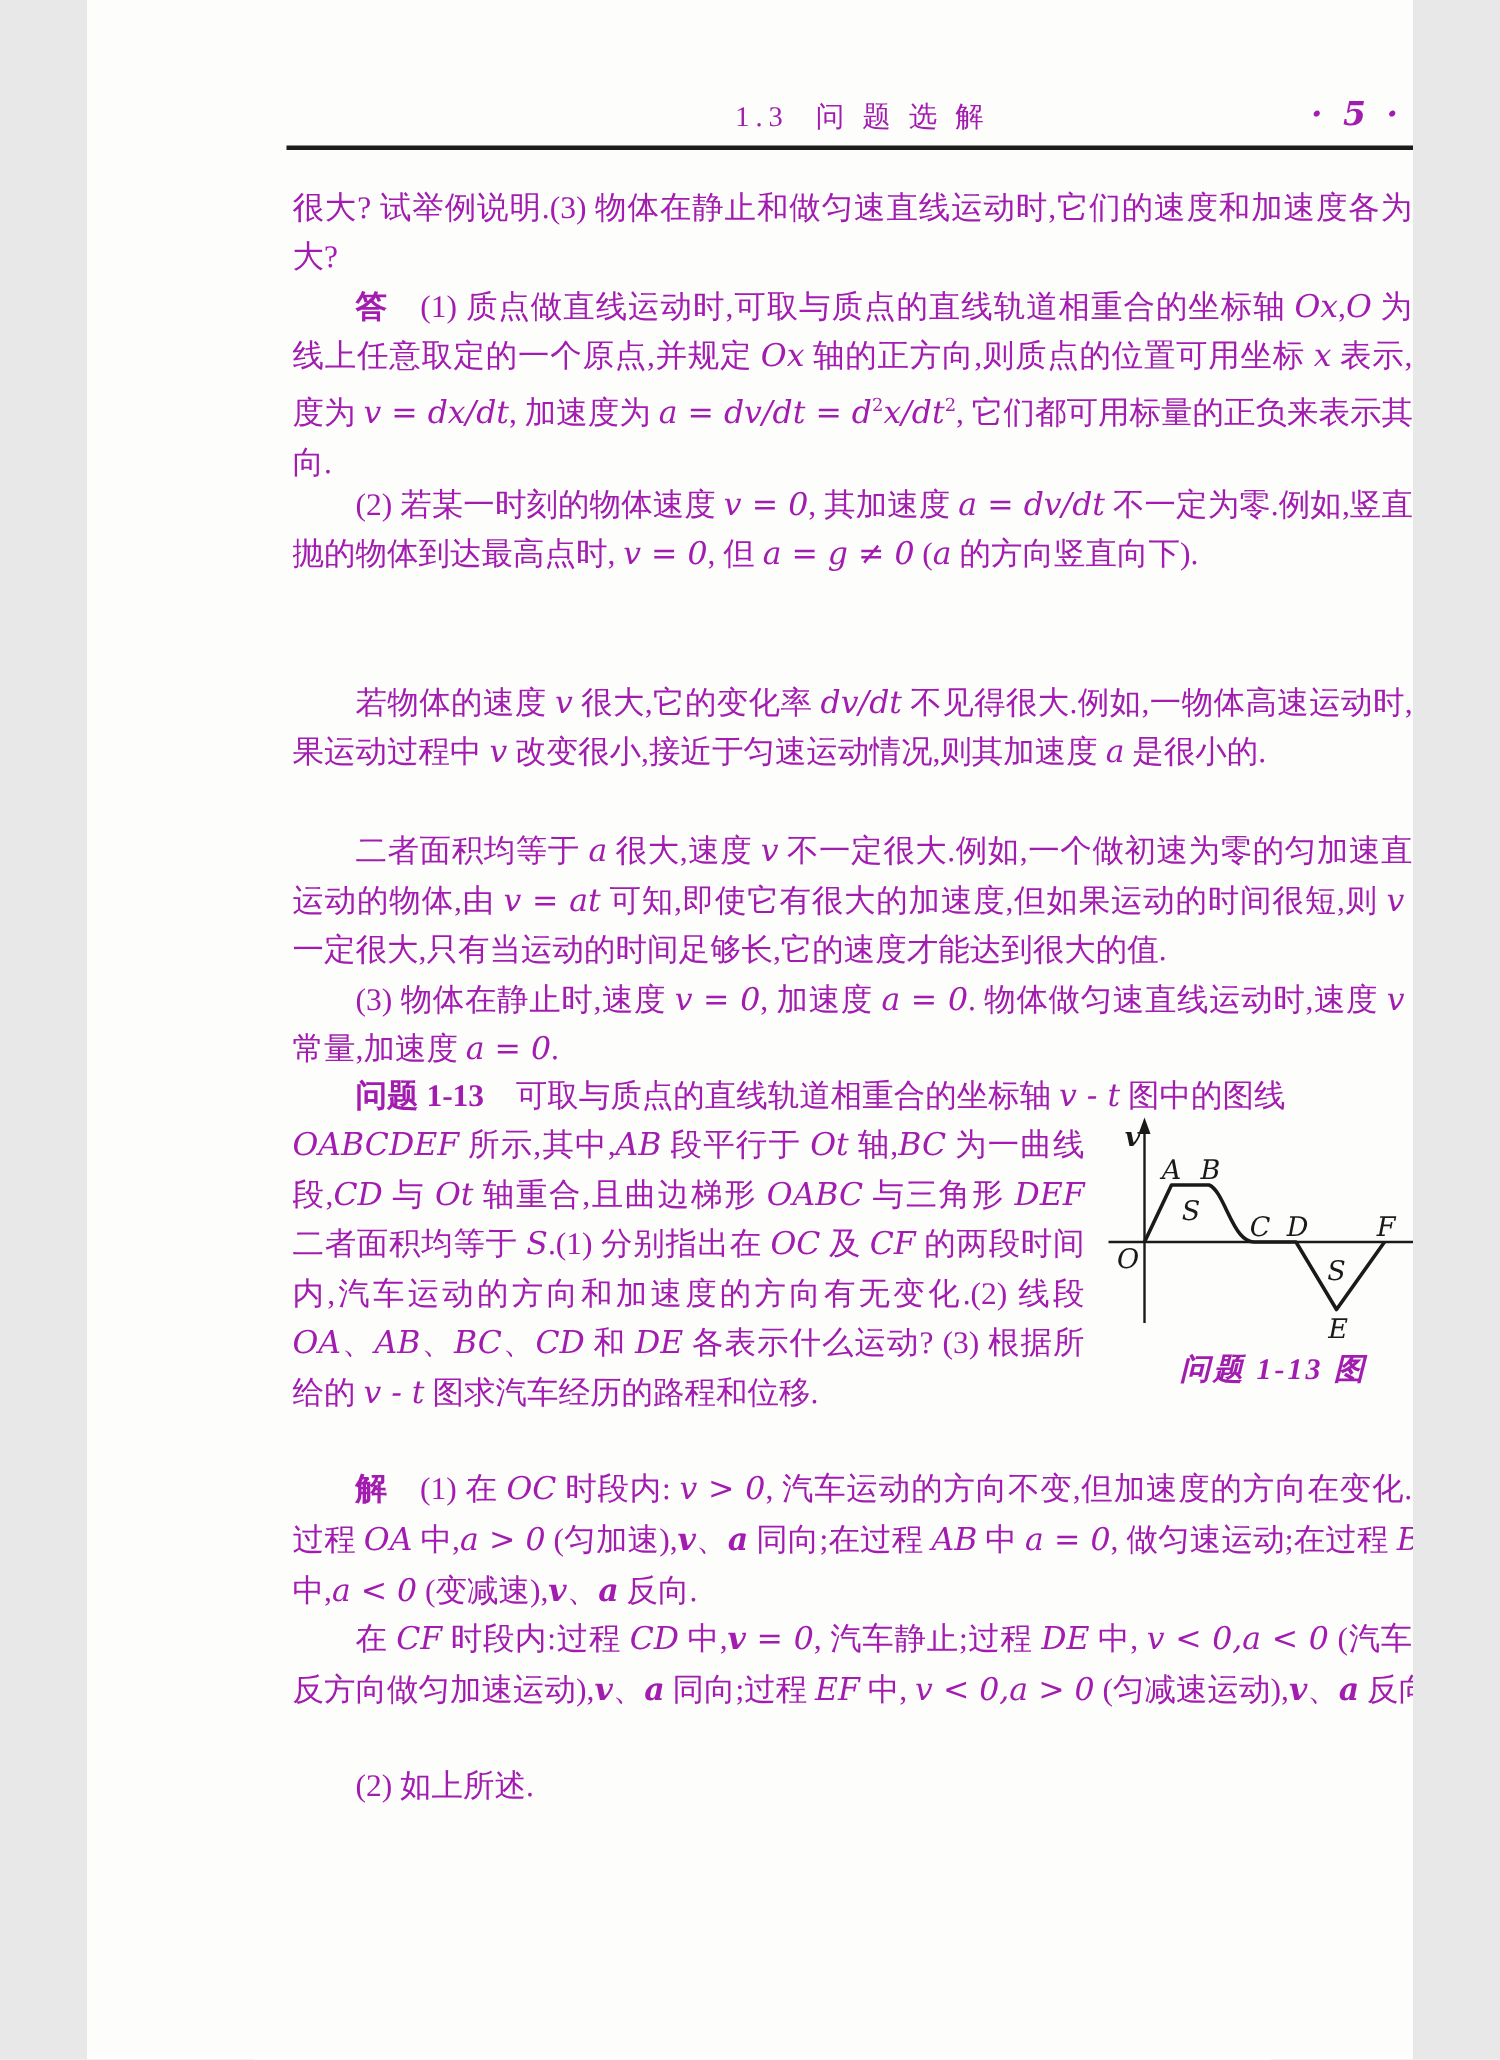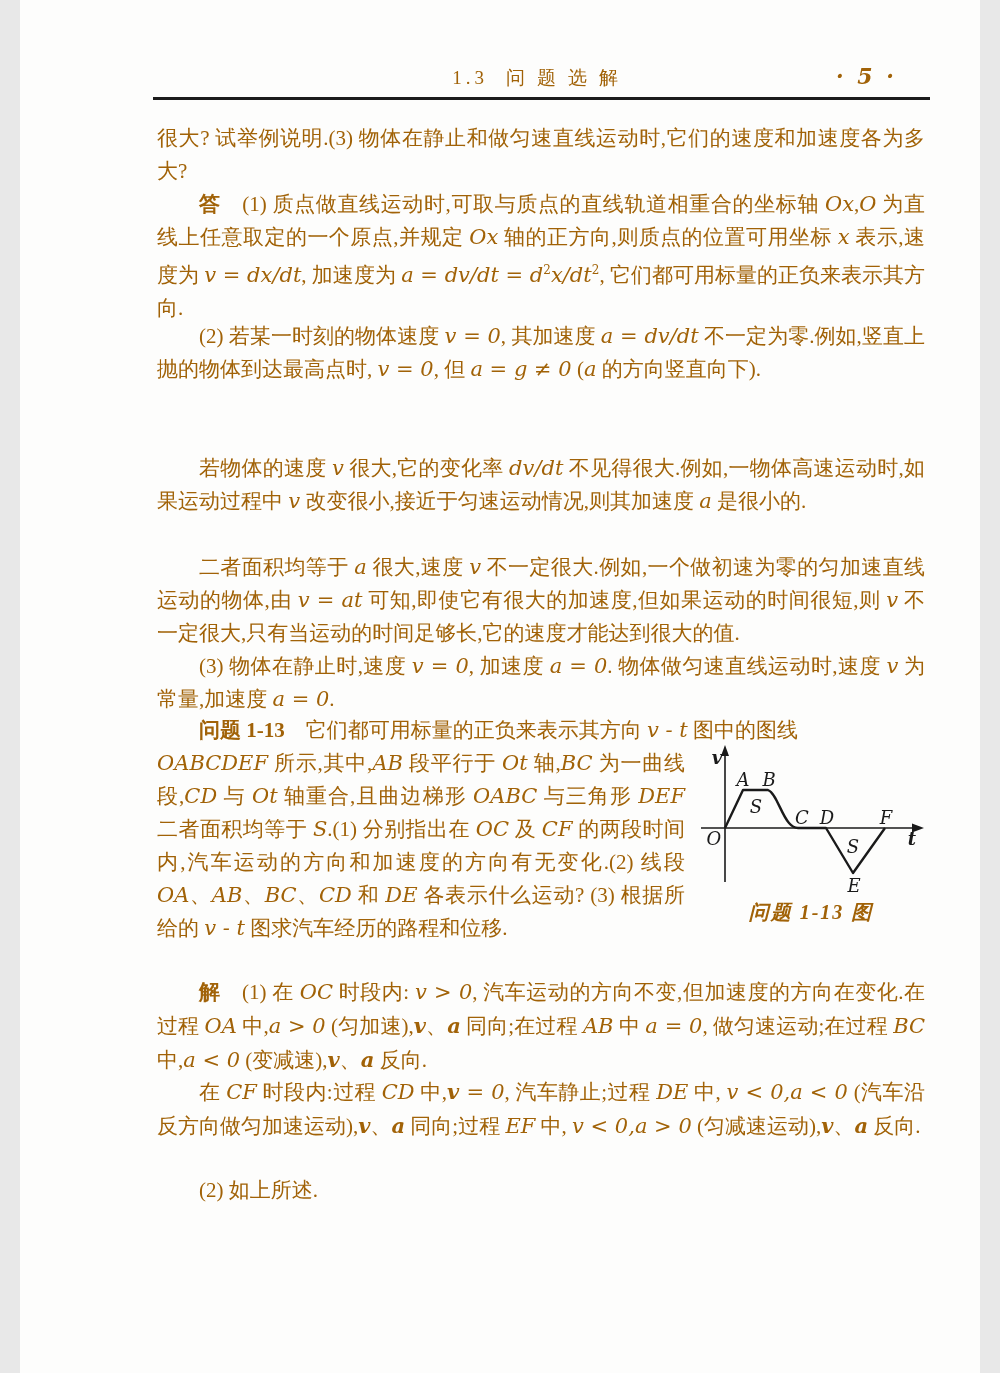--- a/index.html
+++ b/index.html
@@ -1,23 +1,23 @@
 <!DOCTYPE html>
 <html lang="zh"><head>
 <meta charset="utf-8">
 <style>
   html, body { margin: 0; padding: 0; background: #e8e8e8; }
   .page {
     position: relative;
-    width: 960px;
+    width: 884px;
     height: 1373px;
     margin: 0 auto;
     background: #fdfdfc;
     font-family: "Liberation Serif", serif;
-    color: #a16207;
+    color: #a21caf;
     overflow: hidden;
   }
   
   .running-head {
     position: absolute;
     left: 137px; top: 63px; width: 768px; height: 34px;
     font-size: 19px;
   }
   .head-center { position: absolute; left: 0; width: 100%; text-align: center; top: 2px; }
   .head-sec-no { letter-spacing: 4px; margin-right: 18px; }
@@ -79,21 +79,21 @@
     <span class="head-page">· 5 ·</span>
   </div>
   <div class="head-rule"></div>
 
   <p class="para" style="top:122px"><span>很大? 试举例说明.(3) 物体在静止和做匀速直线运动时,它们的速度和加速度各为多大?</span></p>
   <p class="para indent" style="top:188px"><span class="seg-b">答</span><span>　(1) 质点做直线运动时,可取与质点的直线轨道相重合的坐标轴 </span><span class="seg-i">Ox</span><span>,</span><span class="seg-i">O</span><span> 为直线上任意取定的一个原点,并规定 </span><span class="seg-i">Ox</span><span> 轴的正方向,则质点的位置可用坐标 </span><span class="seg-i">x</span><span> 表示,速度为 </span><span class="seg-i">v = dx/dt</span><span>, 加速度为 </span><span class="seg-i">a = dv/dt = d</span><span class="seg-sup">2</span><span class="seg-i">x/dt</span><span class="seg-sup">2</span><span>, 它们都可用标量的正负来表示其方向.</span></p>
   <p class="para indent" style="top:320px"><span>(2) 若某一时刻的物体速度 </span><span class="seg-i">v = 0</span><span>, 其加速度 </span><span class="seg-i">a = dv/dt</span><span> 不一定为零.例如,竖直上抛的物体到达最高点时, </span><span class="seg-i">v = 0</span><span>, 但 </span><span class="seg-i">a = g ≠ 0</span><span> (</span><span class="seg-i">a</span><span> 的方向竖直向下).</span></p>
   <p class="para indent" style="top:452px"><span>若物体的速度 </span><span class="seg-i">v</span><span> 很大,它的变化率 </span><span class="seg-i">dv/dt</span><span> 不见得很大.例如,一物体高速运动时,如果运动过程中 </span><span class="seg-i">v</span><span> 改变很小,接近于匀速运动情况,则其加速度 </span><span class="seg-i">a</span><span> 是很小的.</span></p>
   <p class="para indent" style="top:551px"><span>二者面积均等于 </span><span class="seg-i">a</span><span> 很大,速度 </span><span class="seg-i">v</span><span> 不一定很大.例如,一个做初速为零的匀加速直线运动的物体,由 </span><span class="seg-i">v = at</span><span> 可知,即使它有很大的加速度,但如果运动的时间很短,则 </span><span class="seg-i">v</span><span> 不一定很大,只有当运动的时间足够长,它的速度才能达到很大的值.</span></p>
   <p class="para indent" style="top:650px"><span>(3) 物体在静止时,速度 </span><span class="seg-i">v = 0</span><span>, 加速度 </span><span class="seg-i">a = 0</span><span>. 物体做匀速直线运动时,速度 </span><span class="seg-i">v</span><span> 为常量,加速度 </span><span class="seg-i">a = 0</span><span>.</span></p>
-  <p class="para indent" style="top:714px"><span class="seg-b">问题 1-13</span><span>　它们都可用标量的正负来表示其方向 </span><span class="seg-i">v - t</span><span> 图中的图线</span></p>
+  <p class="para indent" style="top:714px"><span class="seg-b">问题 1-13</span><span>　可取与质点的直线轨道相重合的坐标轴 </span><span class="seg-i">v - t</span><span> 图中的图线</span></p>
   <p class="para narrow" style="top:747px"><span class="seg-i">OABCDEF</span><span> 所示,其中,</span><span class="seg-i">AB</span><span> 段平行于 </span><span class="seg-i">Ot</span><span> 轴,</span><span class="seg-i">BC</span><span> 为一曲线段,</span><span class="seg-i">CD</span><span> 与 </span><span class="seg-i">Ot</span><span> 轴重合,且曲边梯形 </span><span class="seg-i">OABC</span><span> 与三角形 </span><span class="seg-i">DEF</span><span> 二者面积均等于 </span><span class="seg-i">S</span><span>.(1) 分别指出在 </span><span class="seg-i">OC</span><span> 及 </span><span class="seg-i">CF</span><span> 的两段时间内,汽车运动的方向和加速度的方向有无变化.(2) 线段 </span><span class="seg-i">OA</span><span>、</span><span class="seg-i">AB</span><span>、</span><span class="seg-i">BC</span><span>、</span><span class="seg-i">CD</span><span> 和 </span><span class="seg-i">DE</span><span> 各表示什么运动? (3) 根据所给的 </span><span class="seg-i">v - t</span><span> 图求汽车经历的路程和位移.</span></p>
   <p class="para indent" style="top:976px"><span class="seg-b">解</span><span>　(1) 在 </span><span class="seg-i">OC</span><span> 时段内: </span><span class="seg-i">v &gt; 0</span><span>, 汽车运动的方向不变,但加速度的方向在变化.在过程 </span><span class="seg-i">OA</span><span> 中,</span><span class="seg-i">a &gt; 0</span><span> (匀加速),</span><span class="seg-bi">v</span><span>、</span><span class="seg-bi">a</span><span> 同向;在过程 </span><span class="seg-i">AB</span><span> 中 </span><span class="seg-i">a = 0</span><span>, 做匀速运动;在过程 </span><span class="seg-i">BC</span><span> 中,</span><span class="seg-i">a &lt; 0</span><span> (变减速),</span><span class="seg-bi">v</span><span>、</span><span class="seg-bi">a</span><span> 反向.</span></p>
   <p class="para indent" style="top:1075px"><span>在 </span><span class="seg-i">CF</span><span> 时段内:过程 </span><span class="seg-i">CD</span><span> 中,</span><span class="seg-bi">v</span><span class="seg-i"> = 0</span><span>, 汽车静止;过程 </span><span class="seg-i">DE</span><span> 中, </span><span class="seg-i">v &lt; 0,a &lt; 0</span><span> (汽车沿反方向做匀加速运动),</span><span class="seg-bi">v</span><span>、</span><span class="seg-bi">a</span><span> 同向;过程 </span><span class="seg-i">EF</span><span> 中, </span><span class="seg-i">v &lt; 0,a &gt; 0</span><span> (匀减速运动),</span><span class="seg-bi">v</span><span>、</span><span class="seg-bi">a</span><span> 反向.</span></p>
   <p class="para indent" style="top:1174px"><span>(2) 如上所述.</span></p>
 
   <svg class="vt-figure" width="262" height="162" viewBox="0 0 262 162">
 
     <line class="fig-stroke" x1="45" y1="12" x2="45" y2="142" stroke-width="1.6"></line>
     <polygon points="45,5 41,16 49,16" fill="#1a1a1a"></polygon>
     <line class="fig-stroke" x1="21" y1="88" x2="236" y2="88" stroke-width="1.6"></line>

